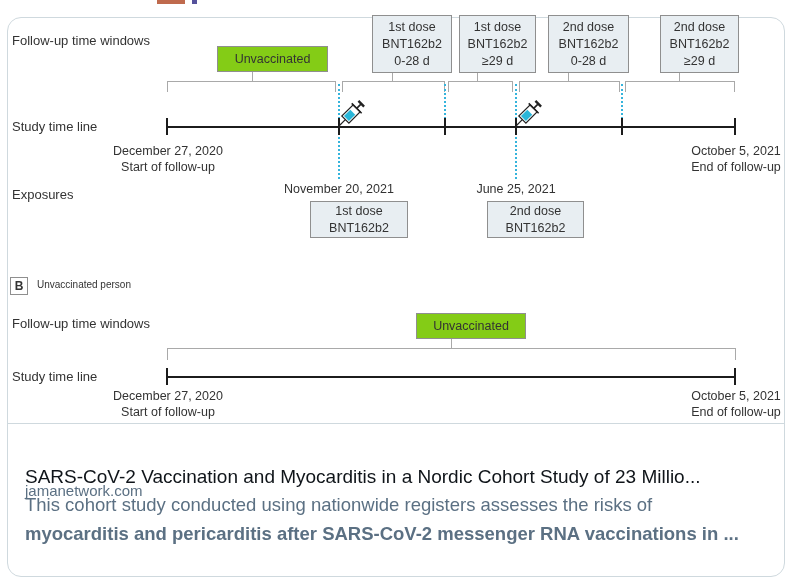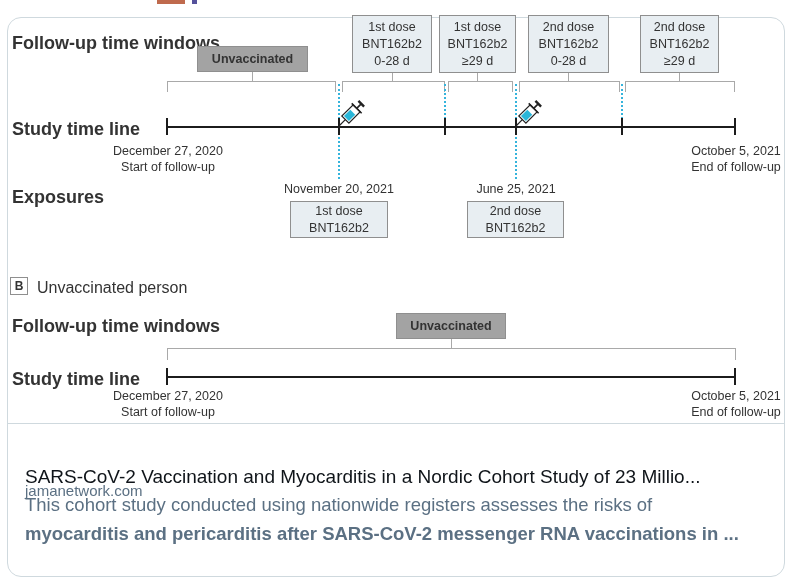--- a/index.html
+++ b/index.html
@@ -11,30 +11,30 @@
   
   .card{
     left:7px;top:17px;width:776px;height:558px;
     border:1px solid #cfd9de;border-radius:14px;background:#fff;
   }
   .divider{left:8px;top:423px;width:776px;height:1px;background:#cfd9de;}
   
   .frag-orange{left:157px;top:0;width:28px;height:4px;background:#bf6a4d;}
   .frag-purple{left:192px;top:0;width:5px;height:4px;background:#55519b;}
   
-  .lbl{font-size:18px;font-weight:bold;color:#333333;white-space:nowrap;}
-  .plain{font-size:16px;color:#333333;white-space:nowrap;}
+  .lbl{font-size:13px;font-weight:normal;color:#333333;white-space:nowrap;}
+  .plain{font-size:10px;color:#333333;white-space:nowrap;}
   .datetext{font-size:12.5px;color:#333333;text-align:center;width:200px;white-space:nowrap;}
   
   .fbox{
     border:1px solid #8f8f8f;display:flex;flex-direction:column;
     align-items:center;justify-content:center;text-align:center;
-    font-size:12.5px;line-height:17px;color:#333333;box-sizing:border-box;
+    font-size:12.5px;line-height:17px;color:#333333;box-sizing:border-box;margin-left:20px;
   }
-  .beige{background:#a3a3a3;font-weight:bold;}
+  .beige{background:#84cc16;}
   .blue{background:#e8eef2;}
   .panel-letter{
     left:10px;top:277px;width:18px;height:18px;border:1px solid #8f8f8f;
     display:flex;align-items:center;justify-content:center;
     font-size:12px;font-weight:bold;color:#333;background:#fff;box-sizing:border-box;
   }
   
   .timeline{height:2px;background:#1c1c1c;}
   .tick{width:2px;background:#1c1c1c;}
   .conn{width:1px;background:#a9a9a9;}

